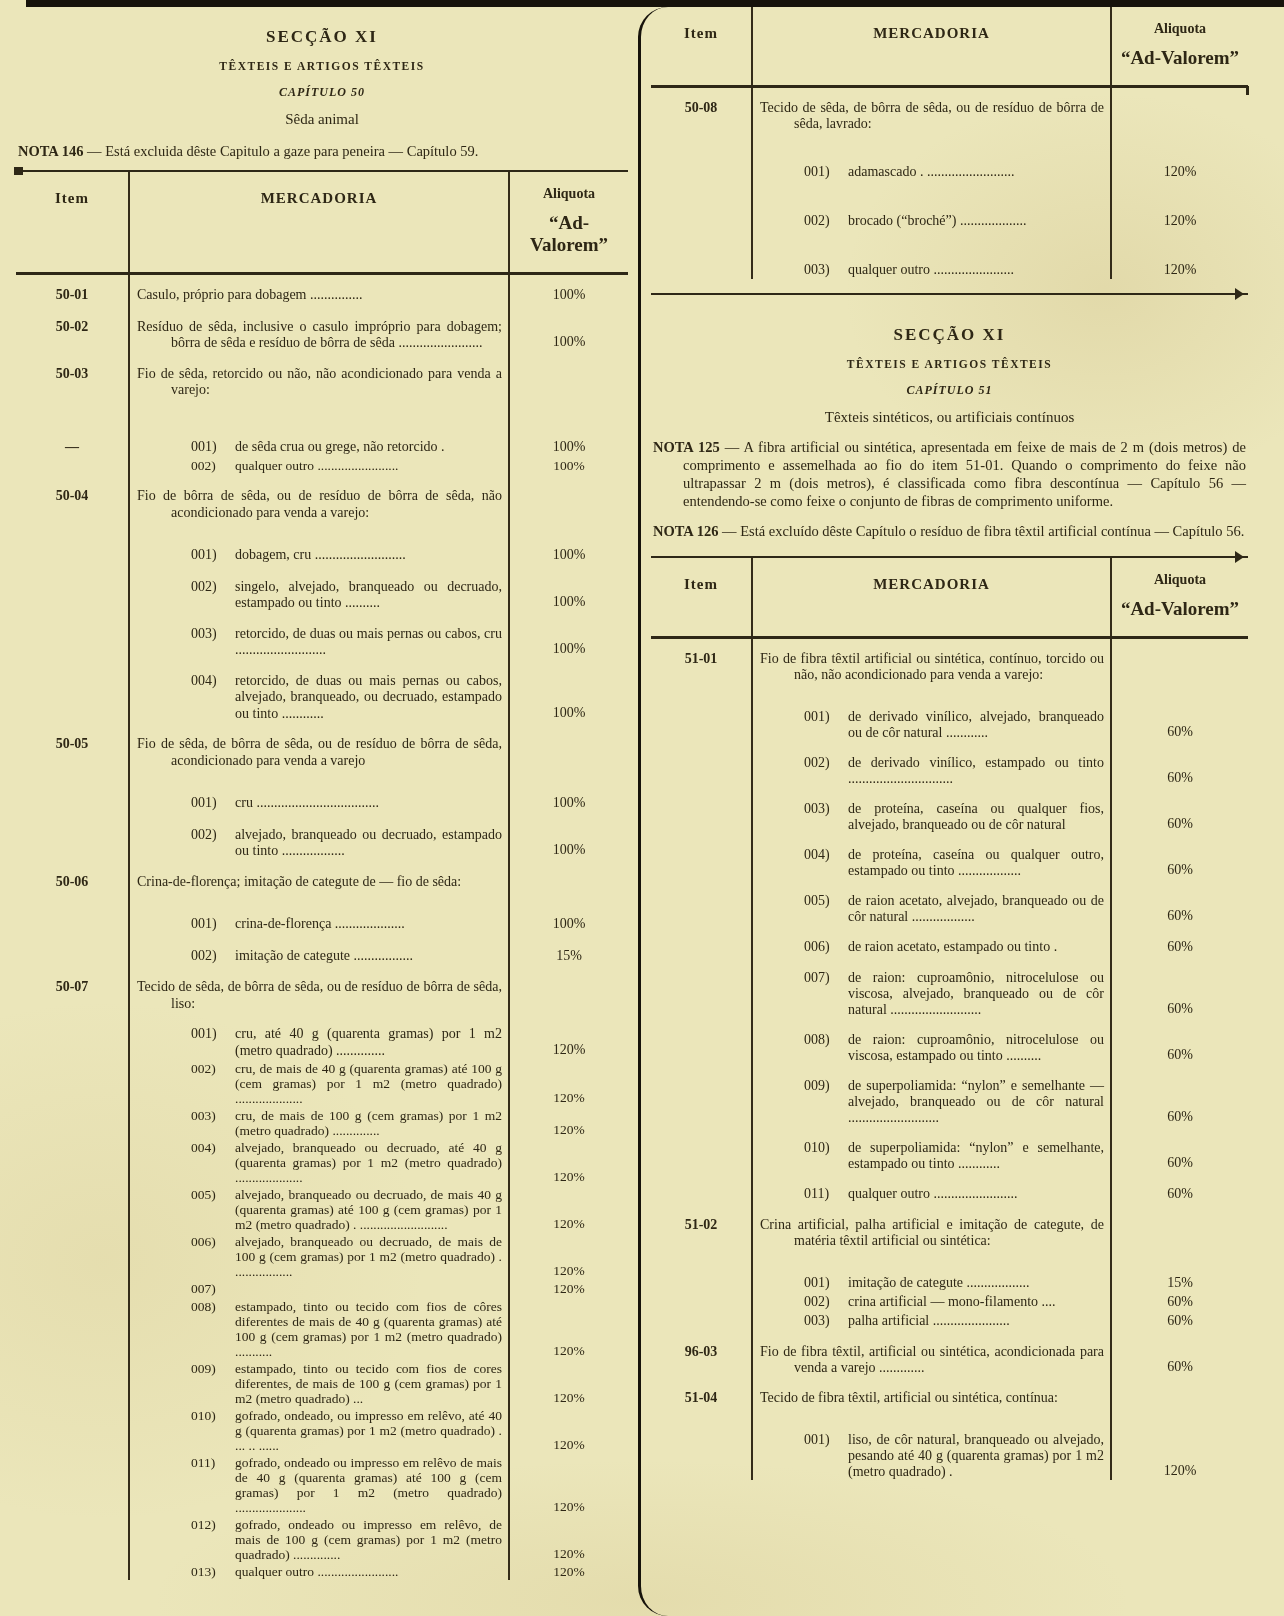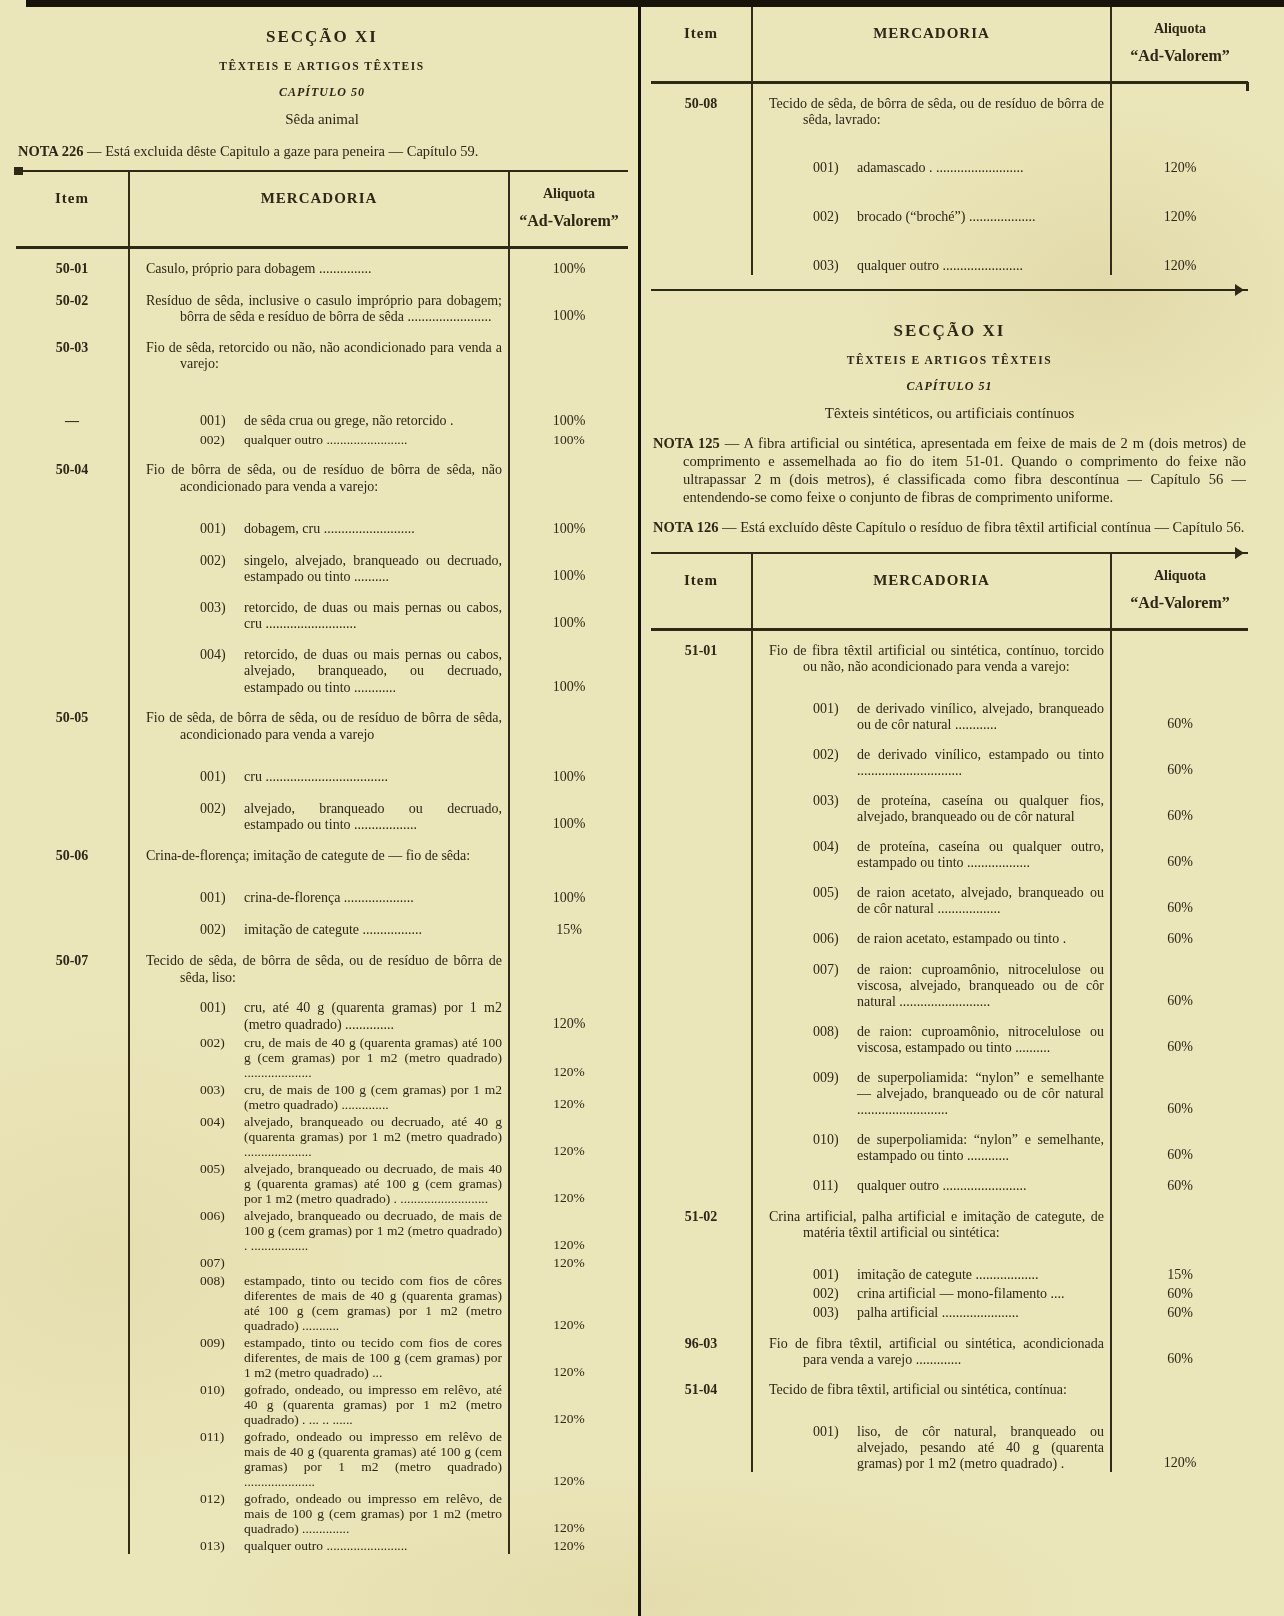--- a/index.html
+++ b/index.html
@@ -10,21 +10,21 @@
   }
   .page{
     position:relative; width:1284px; height:1616px; overflow:hidden;
     background:
       radial-gradient(ellipse 420px 320px at 86% 18%, rgba(190,168,105,.20), transparent 62%),
       radial-gradient(ellipse 520px 420px at 8% 78%, rgba(198,178,115,.16), transparent 62%),
       radial-gradient(ellipse 700px 200px at 50% 99%, rgba(196,176,112,.18), transparent 70%),
       #ebe6ba;
   }
   .top-band{ position:absolute; top:0; left:26px; right:0; height:7px; background:#17130b; }
-  .col{ position:absolute; top:7px; height:1609px; }
+  .col{ position:absolute; top:7px; height:1609px;border-radius:30px; }
   .col.left{ left:0; width:638px; padding:8px 10px 0 16px; }
   .col.right{ left:638px; width:646px; border-left:3px solid #17130b; padding:0 36px 0 10px; }
 
   .headings{ text-align:center; }
   .h-section{ font-size:17px; font-weight:700; letter-spacing:2px; margin-top:12px; }
   .h-sub{ font-size:11.5px; font-weight:700; letter-spacing:1.5px; margin-top:13px; }
   .h-chapter{ font-size:12px; font-weight:700; font-style:italic; letter-spacing:1px; margin-top:13px; }
   .h-title{ font-size:15px; margin-top:11px; }
   .col.right .headings{ margin-top:30px; }
 
@@ -37,30 +37,30 @@
   .rule.hookL::before{ content:''; position:absolute; left:-2px; top:-3px; width:9px; height:8px; background:#2e2817; }
   .rule.hookR::after{ content:''; position:absolute; right:-1px; top:1px; width:3px; height:9px; background:#2e2817; }
   .rule.arrowR::after{ content:''; position:absolute; right:-2px; top:-5px; border:6px solid transparent; border-left:9px solid #2e2817; }
 
   .grid{ display:grid; }
   .t-left .grid{ grid-template-columns:112px 1fr 120px; }
   .t-right .grid{ grid-template-columns:100px 1fr 138px; }
 
   .th{ text-align:center; font-weight:700; padding:18px 4px 16px; font-size:15px; letter-spacing:1px; }
   .th.aliq{ font-size:14px; letter-spacing:0; padding-top:14px; }
-  .th .aliq2{ display:block; margin-top:10px; font-size:16px; }
+  .th .aliq2{ display:block; margin-top:10px; font-size:19px; }
   .b-left{ border-left:2px solid #342c19; }
 
   .tbody{ font-size:14px; }
   .t-left .tbody{ line-height:16.5px; }
   .t-right .tbody{ line-height:16px; }
 
   .cell{ min-width:0; }
   .c-item{ font-weight:700; text-align:center; font-size:14px; }
-  .c-desc{ padding-left:16px; padding-right:6px; }
+  .c-desc{ padding-left:7px; padding-right:6px; }
   .c-rate{ display:flex; align-items:flex-end; justify-content:center; font-weight:400; padding-bottom:1px; }
 
   .main-text{ padding-left:34px; text-indent:-34px; text-align:justify; }
   .sub-wrap{ display:flex; padding-left:54px; }
   .t-right .sub-wrap{ padding-left:44px; }
   .sub-num{ flex:none; width:44px; }
   .sub-txt{ flex:1; text-align:justify; }
 
   
   .g-f{ padding-top:12px; }
@@ -81,21 +81,21 @@
 <div class="page">
   <div class="top-band"></div>
 
   <div class="col left">
     <div class="headings">
       <div class="h-section">SECÇÃO XI</div>
       <div class="h-sub">TÊXTEIS E ARTIGOS TÊXTEIS</div>
       <div class="h-chapter">CAPÍTULO 50</div>
       <div class="h-title">Sêda animal</div>
     </div>
-    <p class="nota"><b>NOTA 226</b> <span>— Está excluida dêste Capitulo a gaze para peneira — Capítulo 59.</span></p>
+    <p class="nota"><b>NOTA 146</b> <span>— Está excluida dêste Capitulo a gaze para peneira — Capítulo 59.</span></p>
 
     <div class="table t-left">
       <div class="rule hookL"></div>
       <div class="thead grid">
         <div class="th">Item</div>
         <div class="th b-left">MERCADORIA</div>
         <div class="th aliq b-left">
           <span>Aliquota</span>
           <span class="aliq2">“Ad-Valorem”</span>
         </div>

